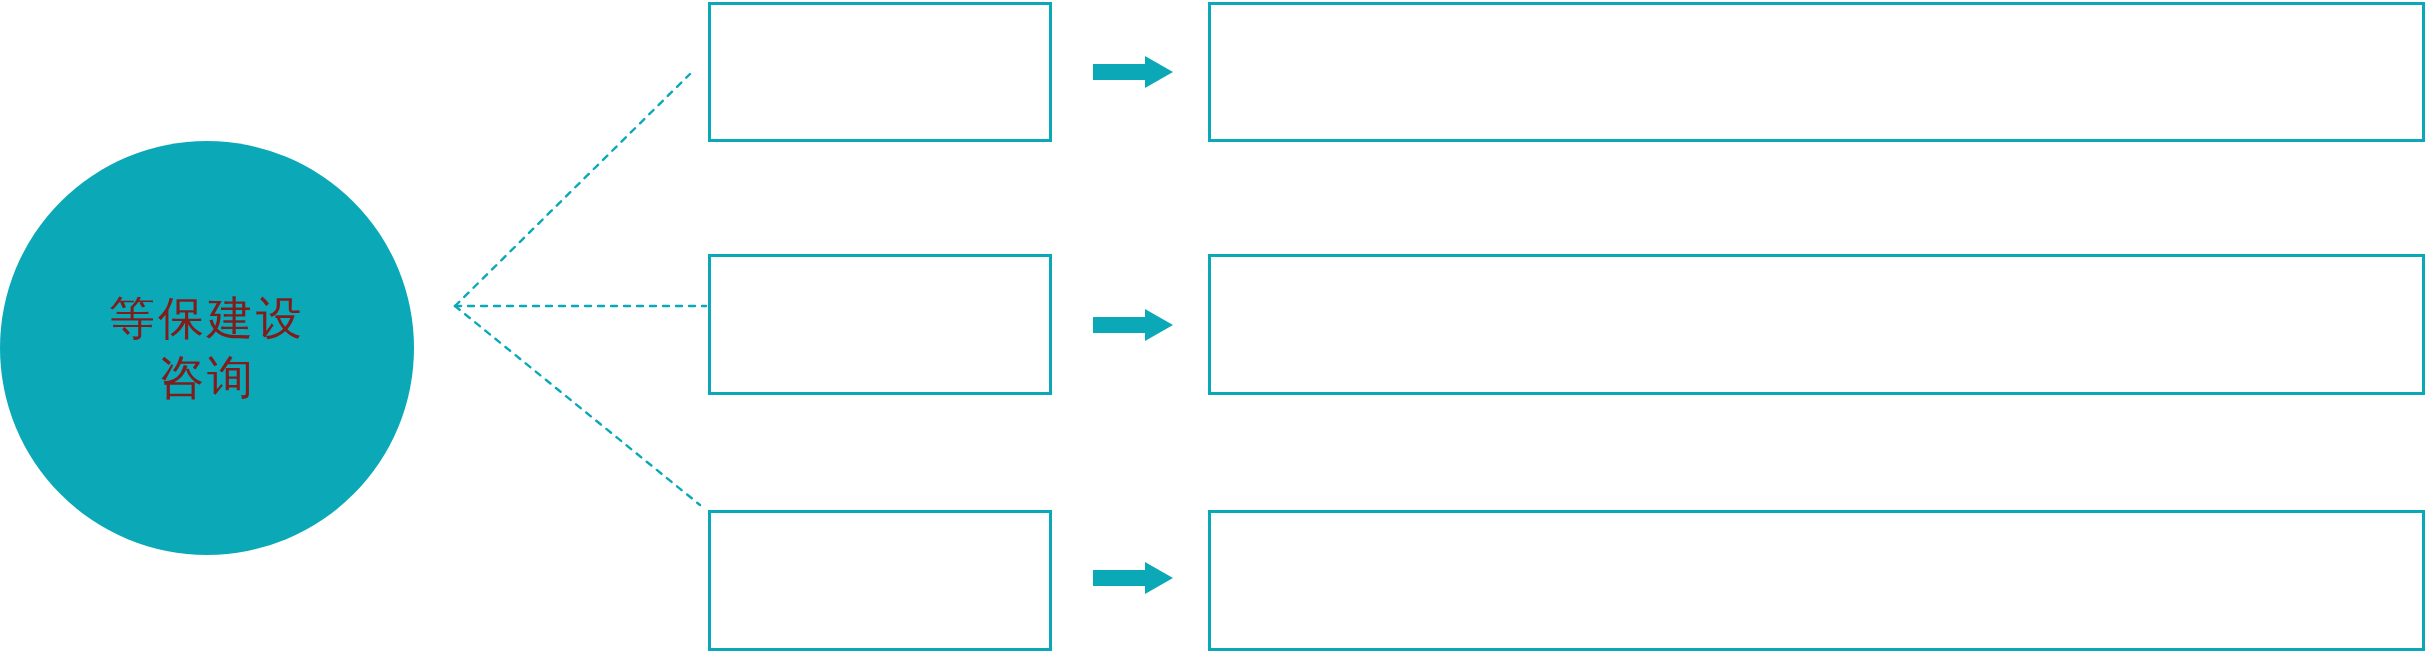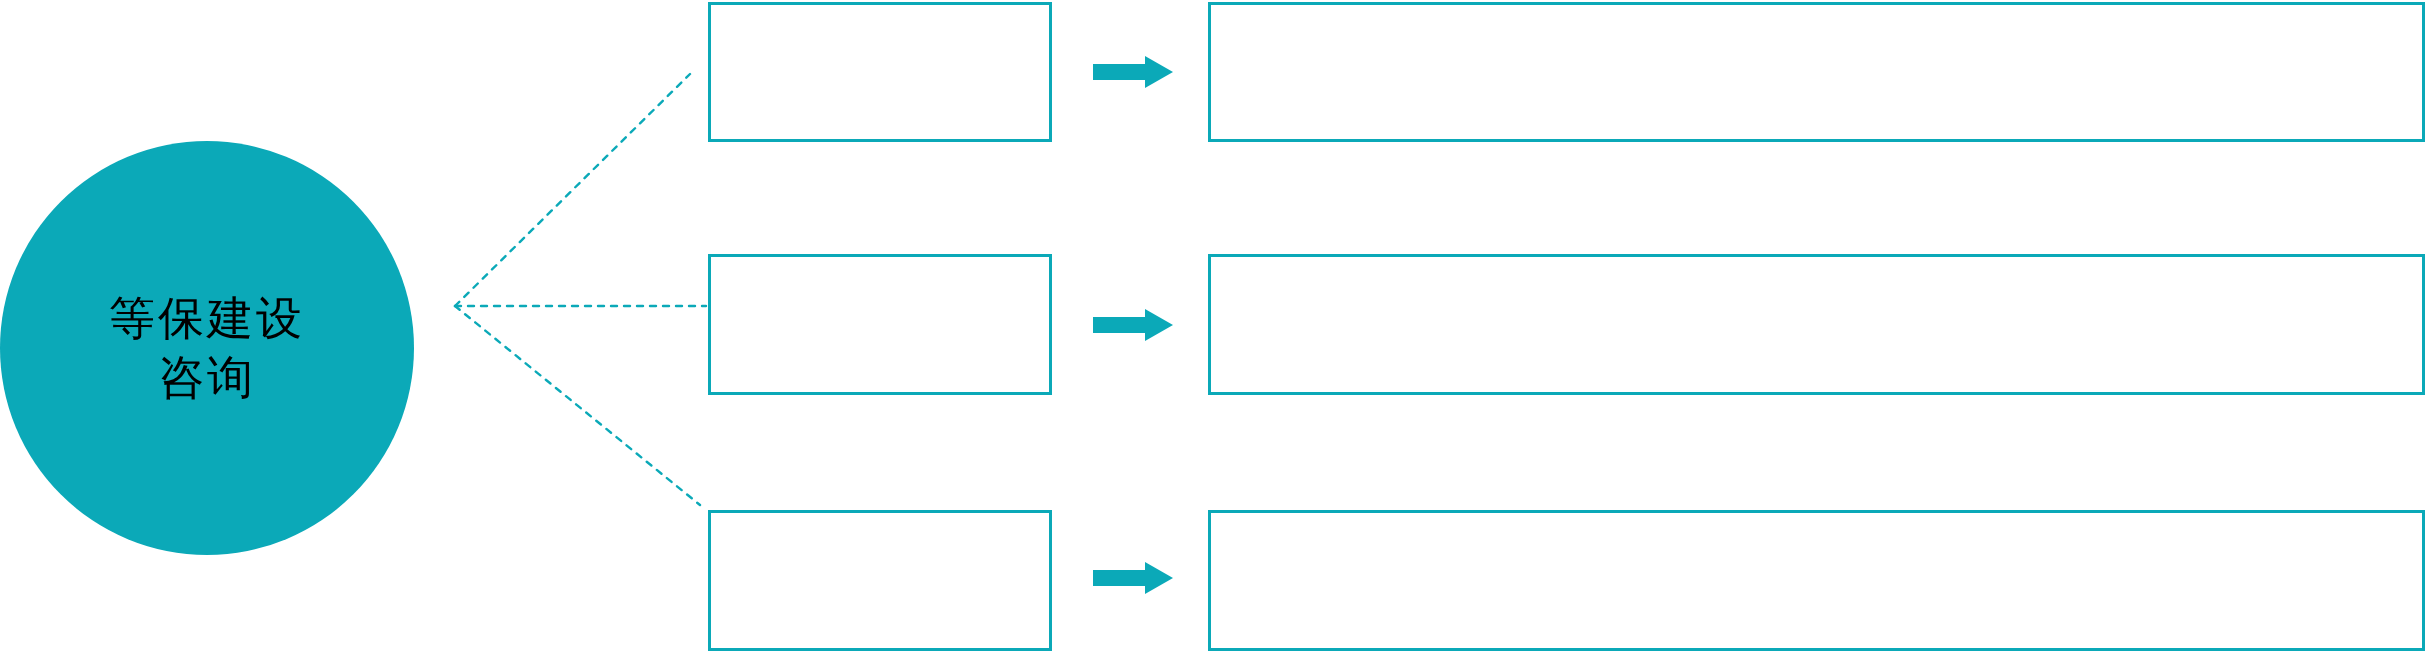--- a/index.html
+++ b/index.html
@@ -27,21 +27,21 @@
     height: 414px;
     border-radius: 50%;
     background: #0BA9B8;
     display: flex;
     flex-direction: column;
     align-items: center;
     justify-content: center;
     box-sizing: border-box;
   }
   .hub-line {
-    color: #000000;
+    color: #7f1d1d;
     font-size: 46px;
     line-height: 1.28;
     letter-spacing: 3px;
     font-weight: 400;
     white-space: nowrap;
     text-align: center;
   }
 
   
   .connectors {

